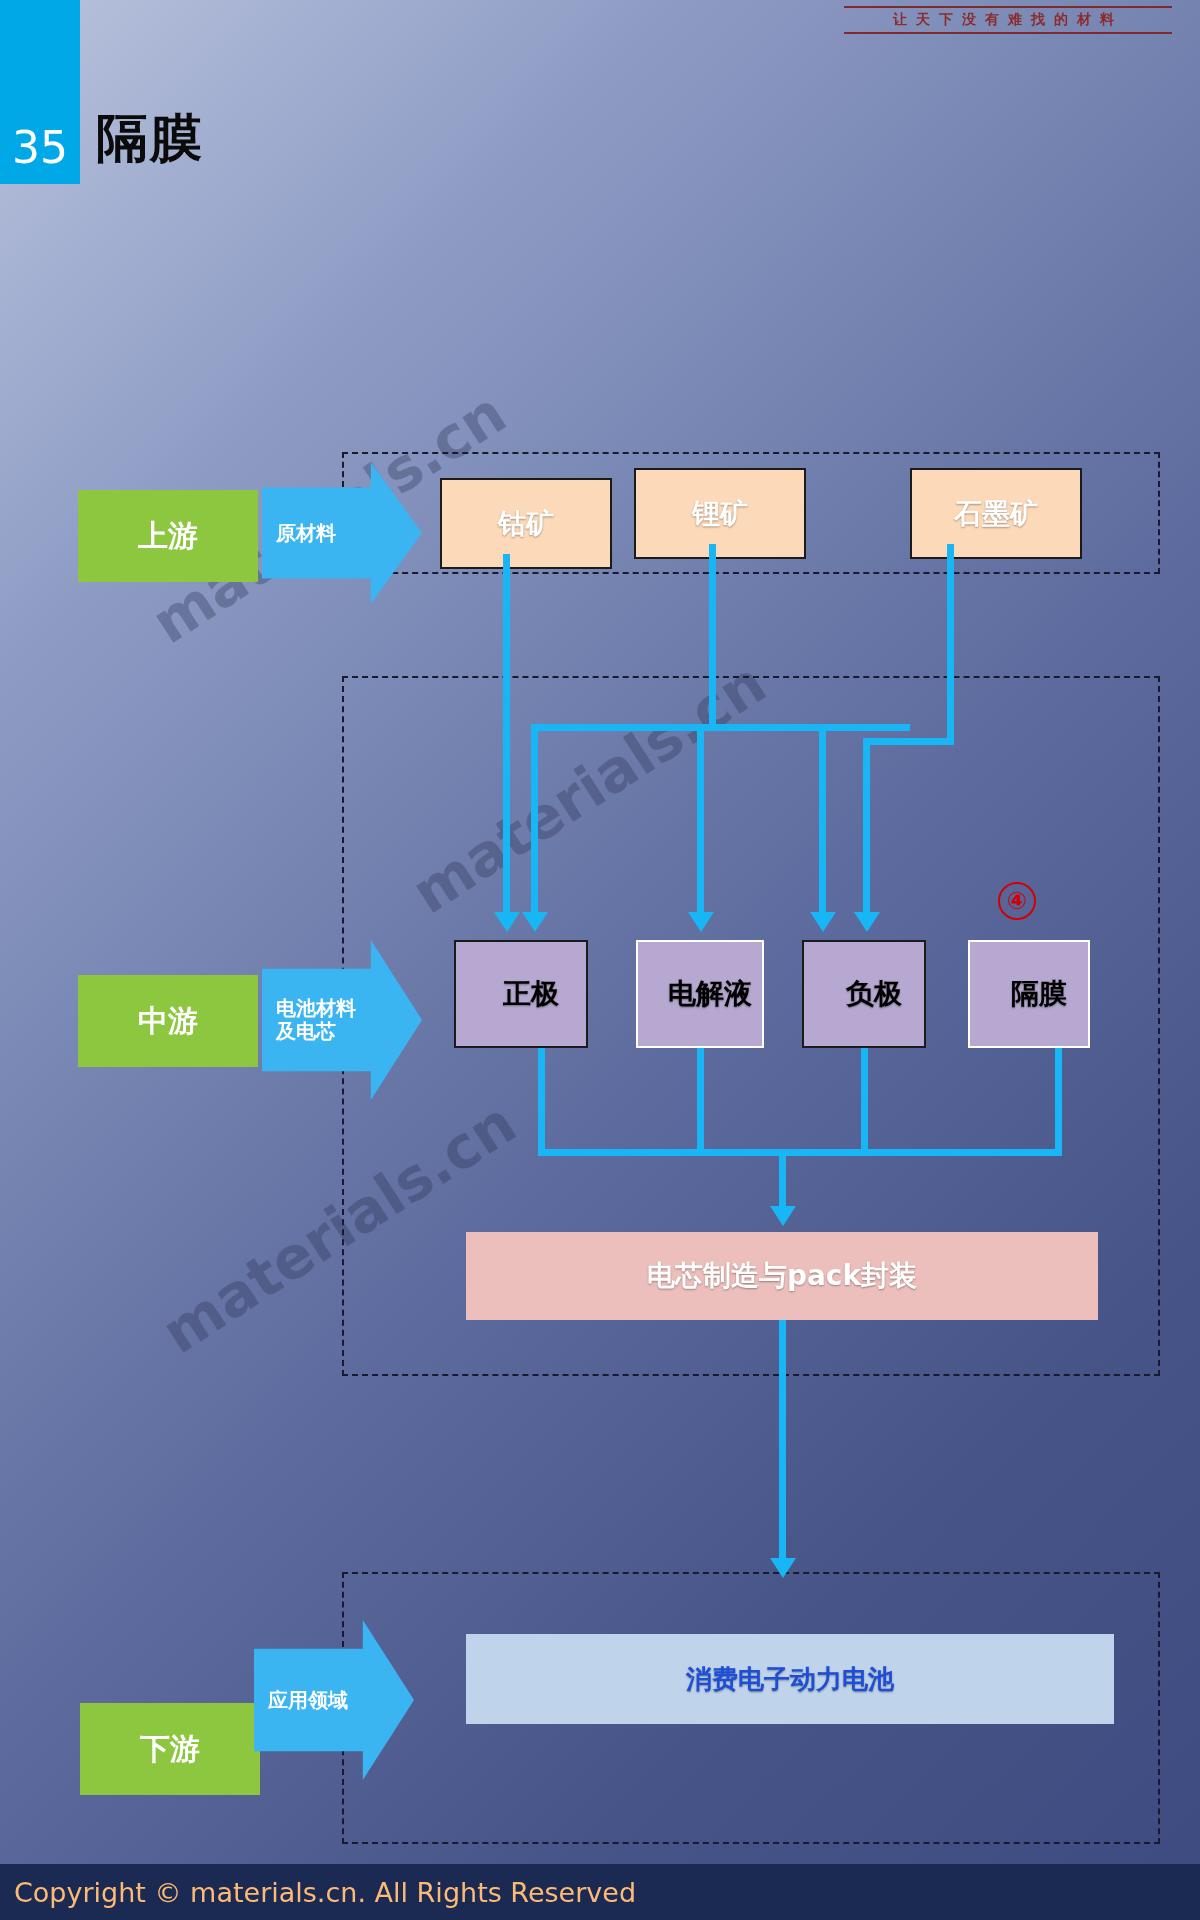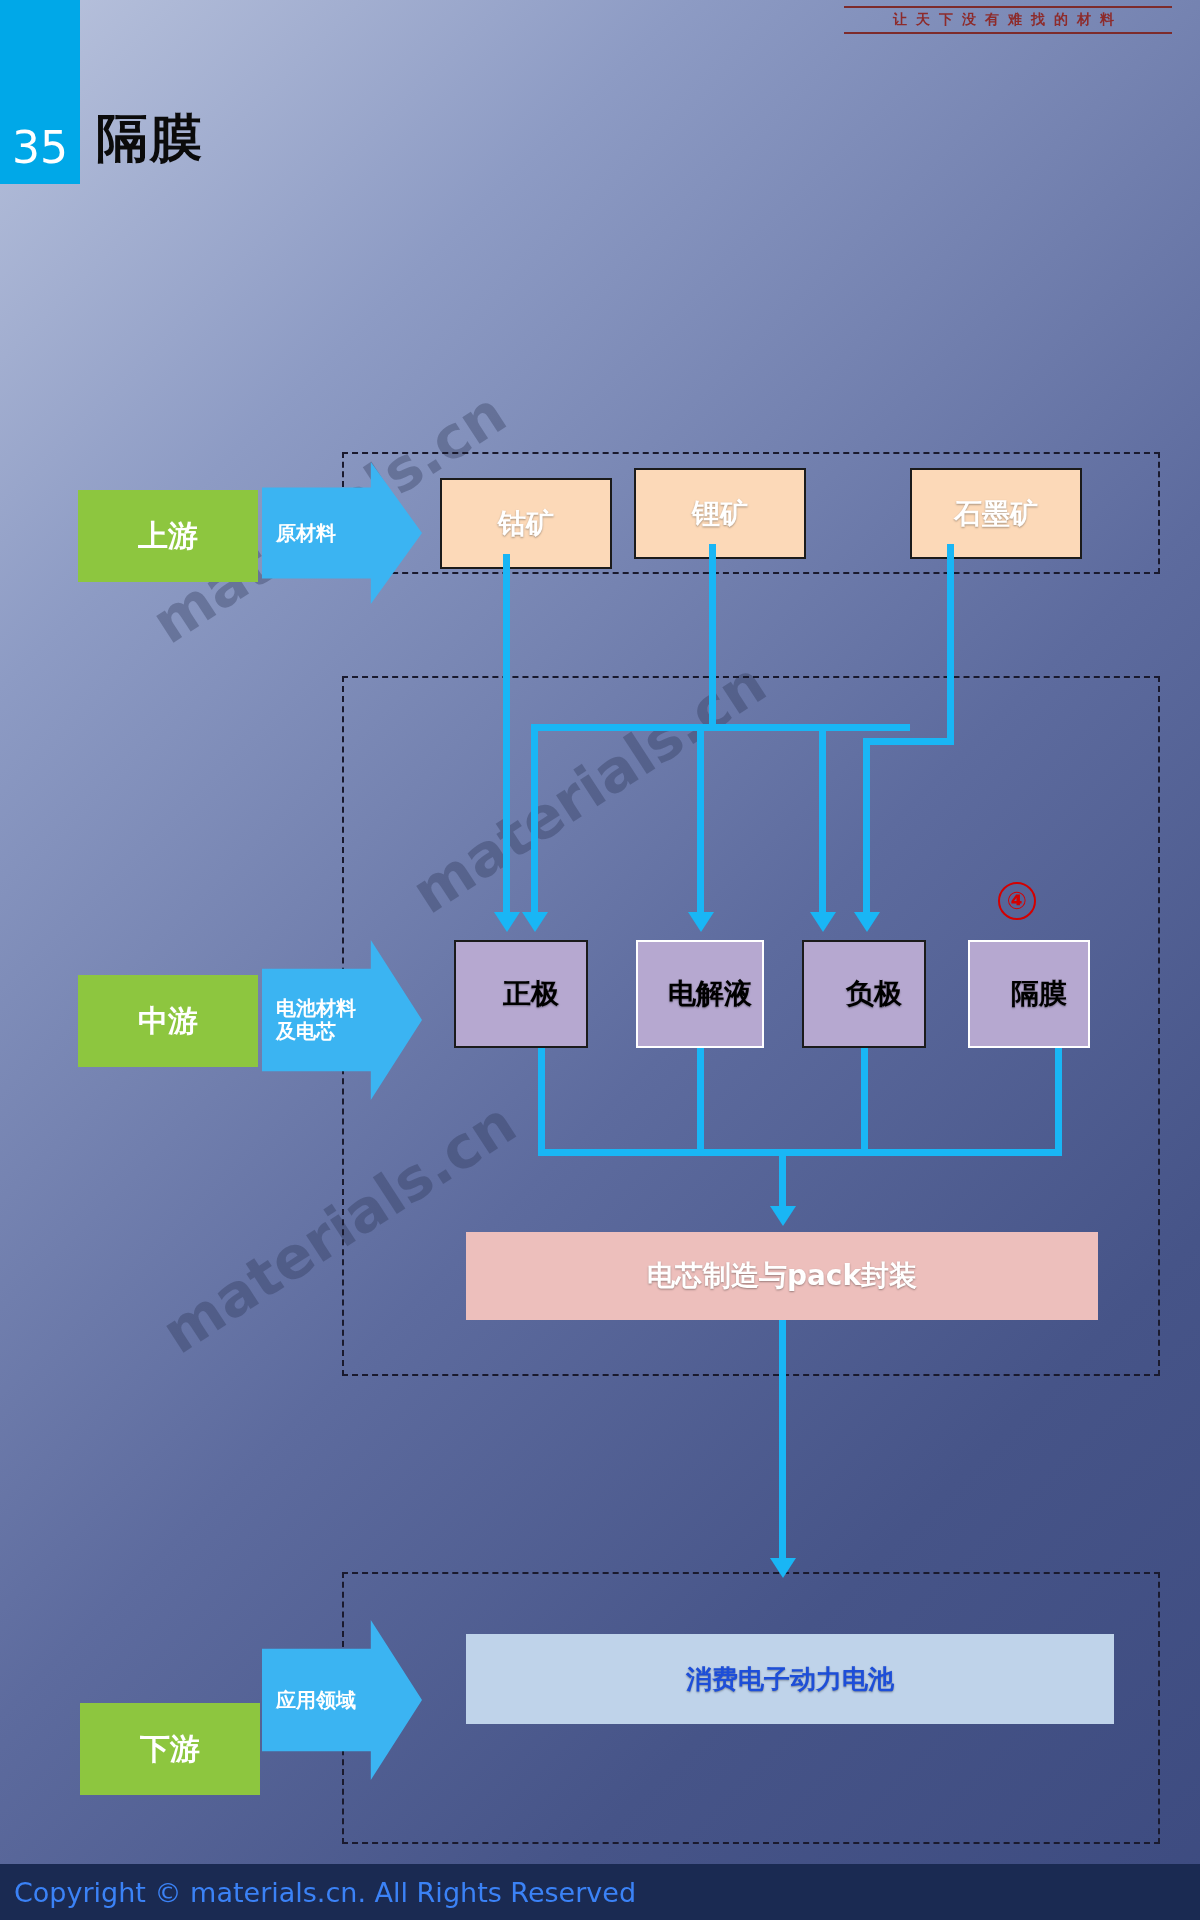--- a/index.html
+++ b/index.html
@@ -71,21 +71,21 @@
     position:absolute; background:#3bb4f2;
     clip-path: polygon(0% 18%, 68% 18%, 68% 0%, 100% 50%, 68% 100%, 68% 82%, 0% 82%);
     display:flex; align-items:center; justify-content:flex-start;
   }
   .chev span{
     color:#ffffff; font-size:20px; font-weight:bold; line-height:1.15;
     padding-left:14px; text-align:left; width:100px;
   }
   .chev-up   { left:262px; top:462px;  width:160px; height:142px; }
   .chev-mid  { left:262px; top:940px;  width:160px; height:160px; }
-  .chev-down { left:262px; top:1620px; width:160px; height:160px; }
+  .chev-down { left:254px; top:1620px; width:160px; height:160px; }
 
   
   .ubox{
     position:absolute; background:#fcd9b8; border:2px solid #1b1b1b;
     color:#ffffff; font-size:28px; font-weight:bold;
     display:flex; align-items:center; justify-content:center;
     text-shadow:0 1px 2px rgba(0,0,0,.35);
     height:91px;
   }
   .ubox-1 { left:440px; top:478px; width:172px; }
@@ -137,21 +137,21 @@
   .arrowhead{
     position:absolute; width:0; height:0;
     border-left:13px solid transparent; border-right:13px solid transparent;
     border-top:20px solid #19b6f5;
   }
 
   
   .footer{
     position:absolute; left:0; bottom:0; width:1200px; height:56px;
     background:#1a2a52;
-    color:#3b82f6; font-size:27px;
+    color:#fdba74; font-size:27px;
     display:flex; align-items:center; padding-left:14px;
   }
 </style>
 </head>
 <body>
 
 <div class="num-badge">
   <span>35</span>
 </div>
 <div class="page-title">隔膜</div>

